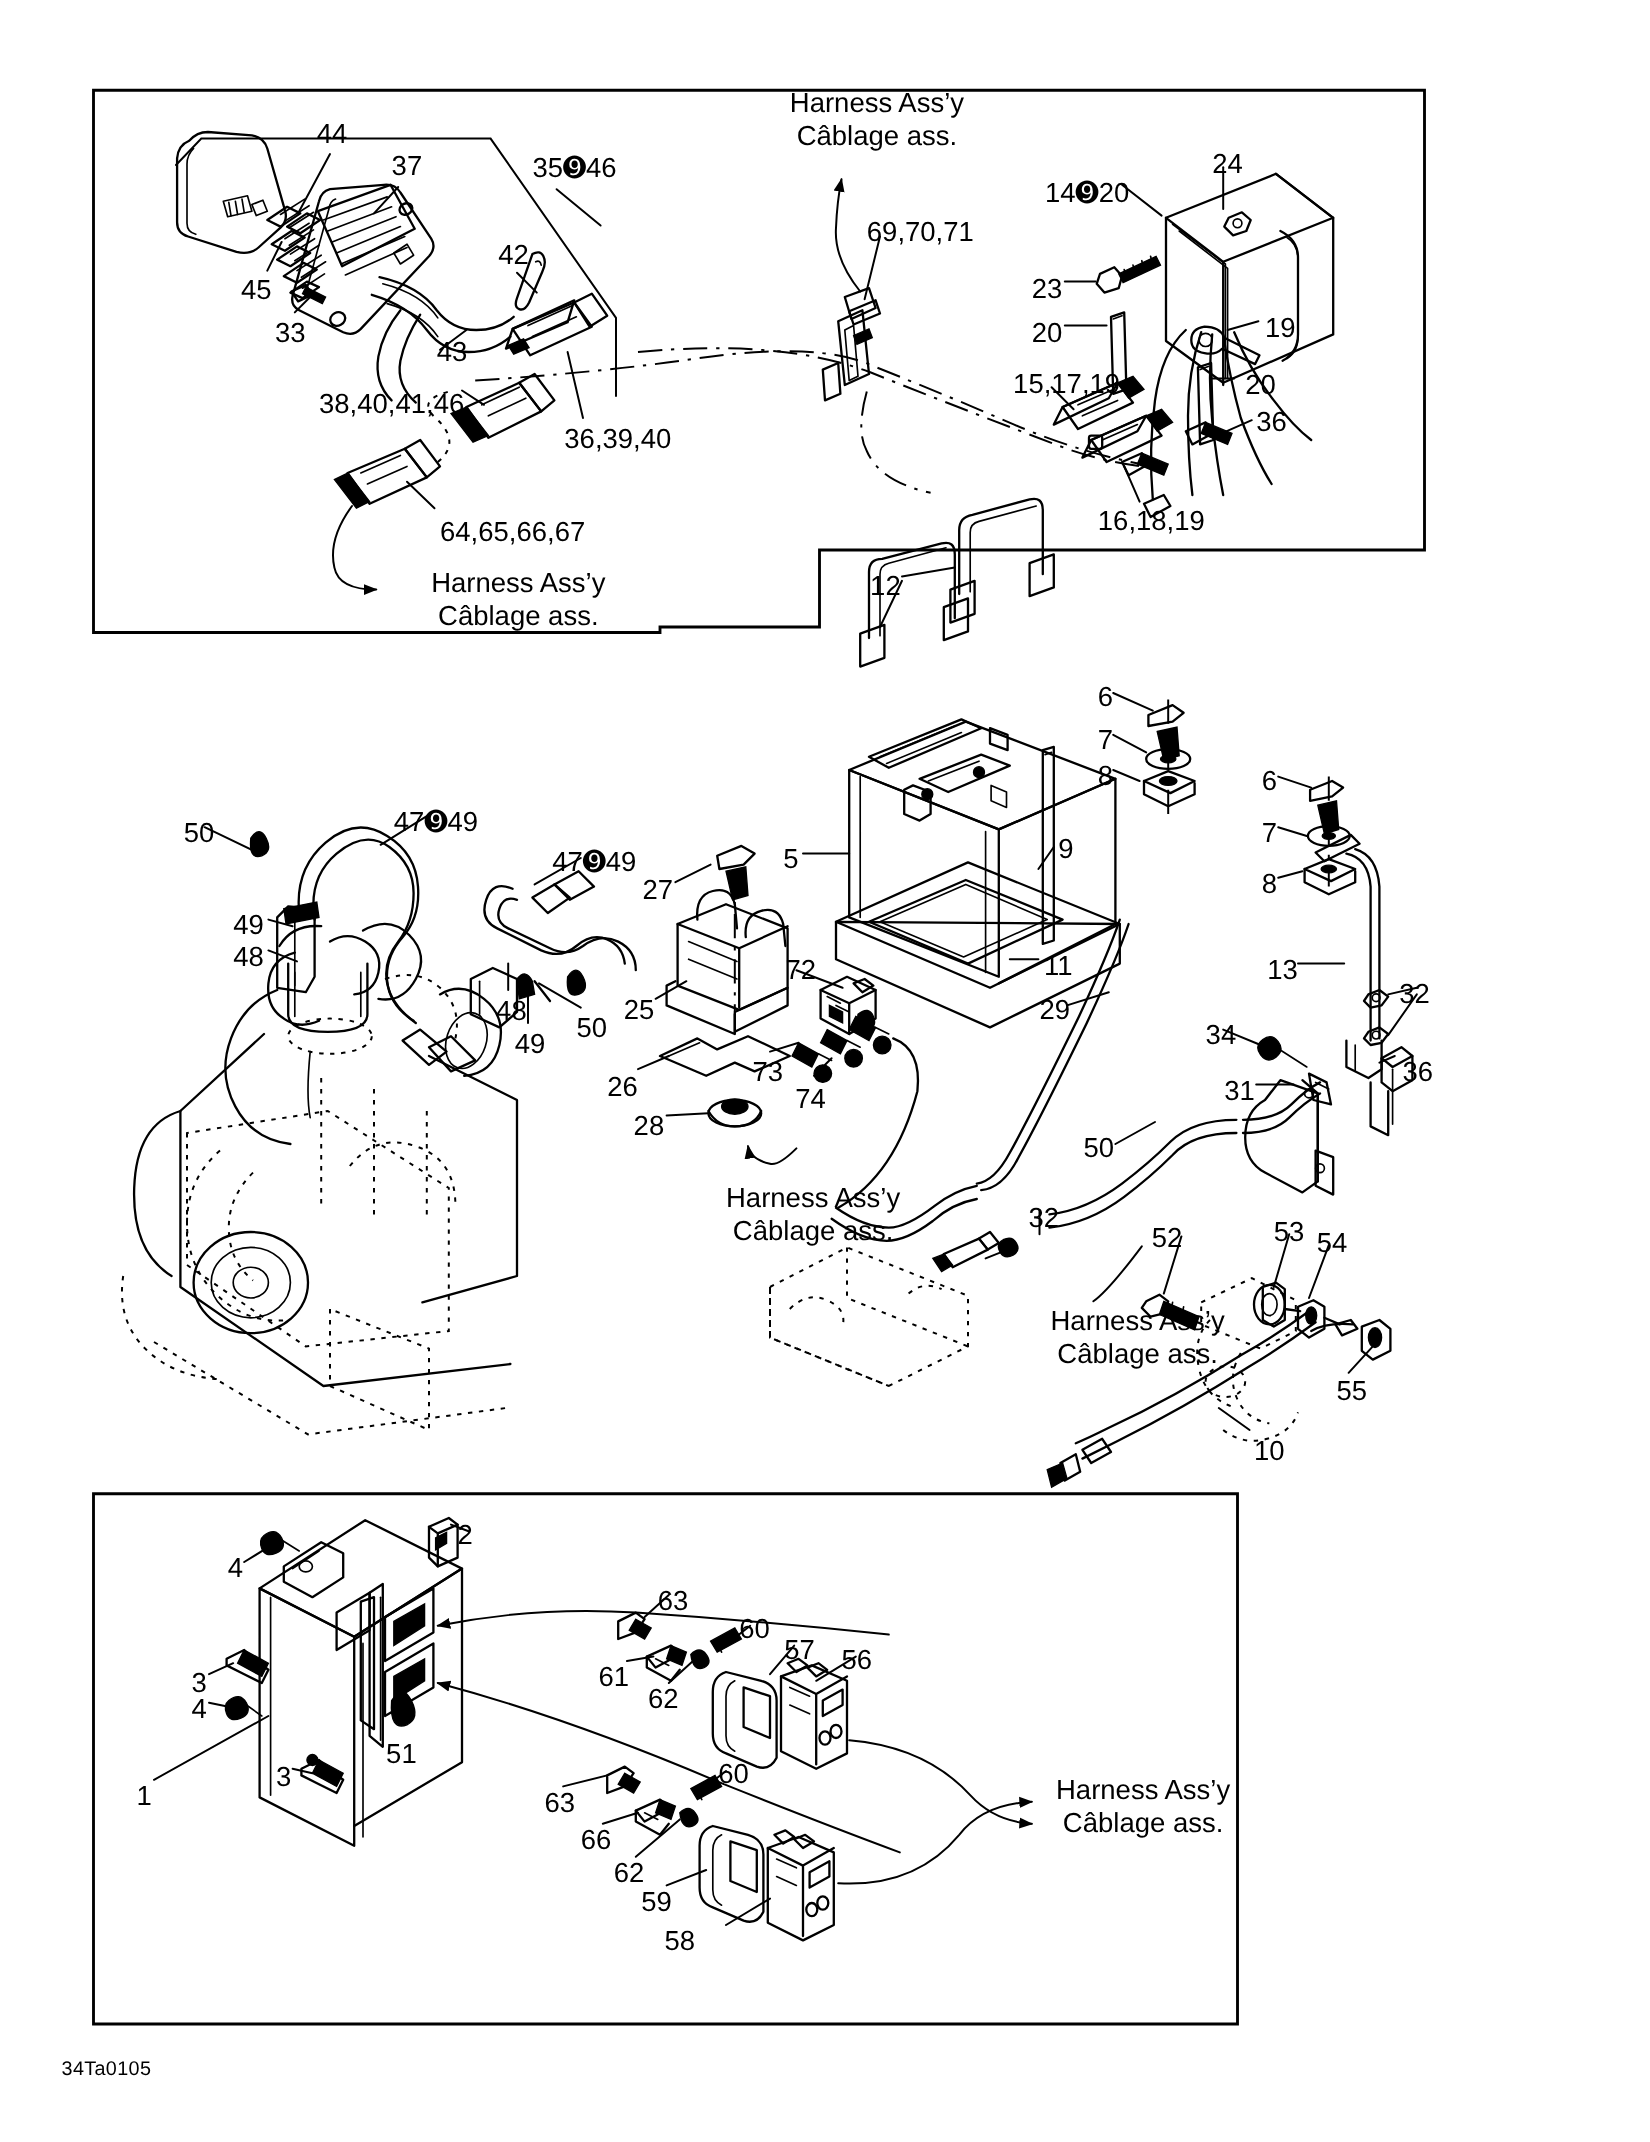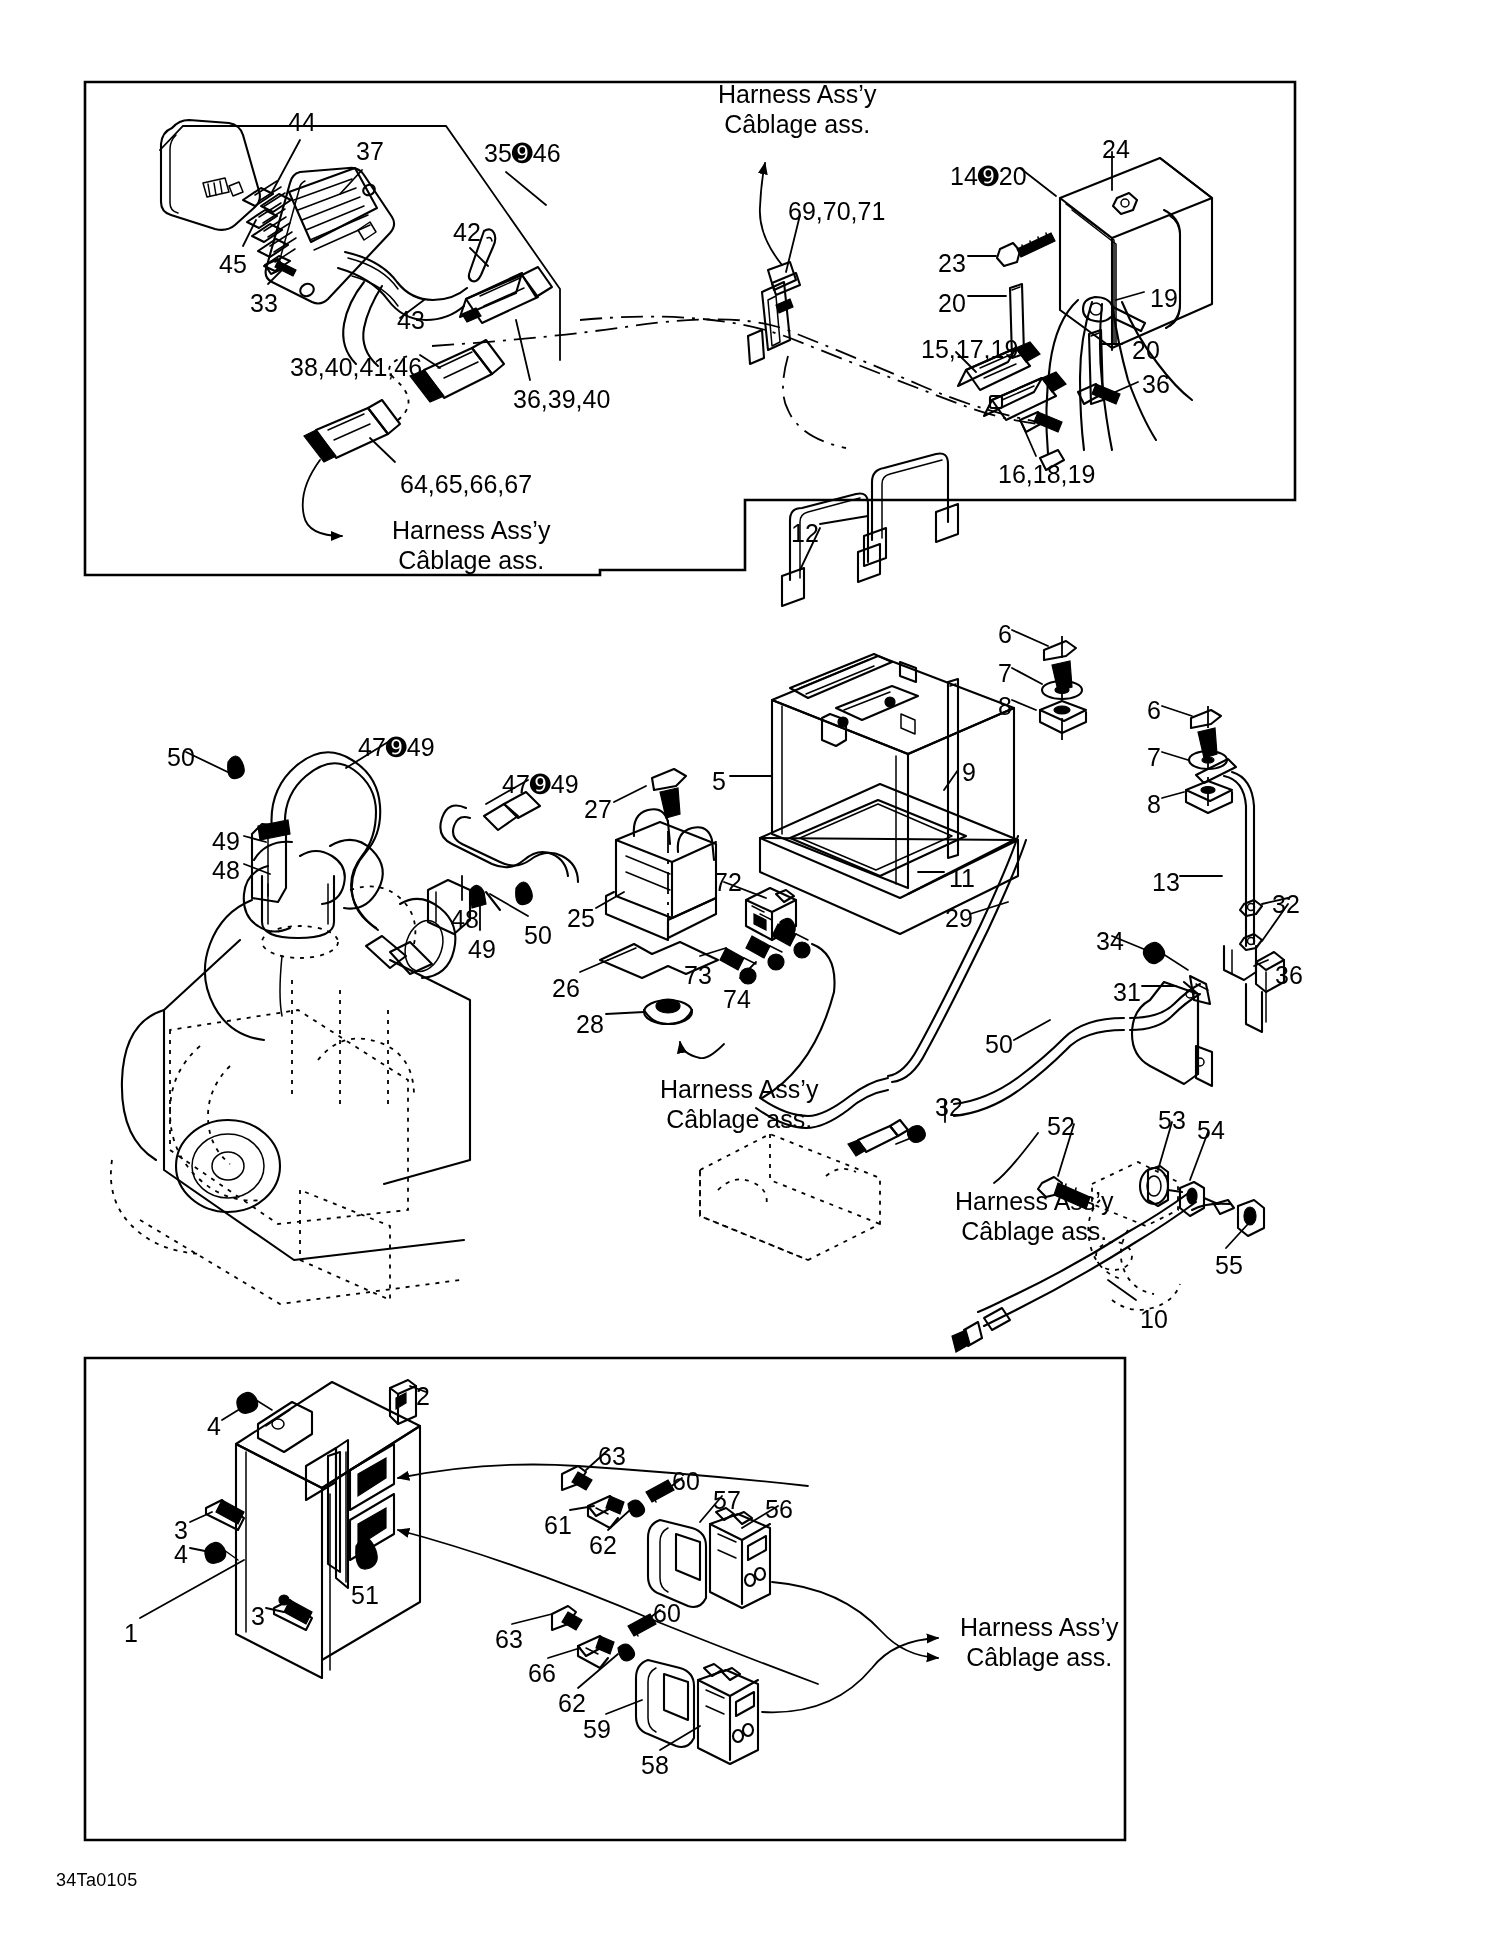--- a/index.html
+++ b/index.html
@@ -756,21 +756,21 @@
       <div class="lbl lbl-callout" style="left: 672px; top: 1469px;">60</div>
       <div class="lbl lbl-callout" style="left: 713px; top: 1488px;">57</div>
       <div class="lbl lbl-callout" style="left: 765px; top: 1497px;">56</div>
       <div class="lbl lbl-callout" style="left: 544px; top: 1513px;">61</div>
       <div class="lbl lbl-callout" style="left: 589px; top: 1533px;">62</div>
       <div class="lbl lbl-callout" style="left: 495px; top: 1627px;">63</div>
       <div class="lbl lbl-callout" style="left: 653px; top: 1601px;">60</div>
       <div class="lbl lbl-callout" style="left: 528px; top: 1661px;">66</div>
       <div class="lbl lbl-callout" style="left: 558px; top: 1691px;">62</div>
       <div class="lbl lbl-callout" style="left: 583px; top: 1717px;">59</div>
-      <div class="lbl lbl-callout" style="left: 641px; top: 1753px;">58</div>
+      <div class="lbl lbl-callout" style="left: 604px; top: 1753px;">58</div>
     </div>
   <div id="note-layer">
       <div class="note" style="left: 718px; top: 80px;">
         <span>Harness Ass’y</span>
         <span>Câblage ass.</span>
       </div>
       <div class="note" style="left: 392px; top: 516px;">
         <span>Harness Ass’y</span>
         <span>Câblage ass.</span>
       </div>

